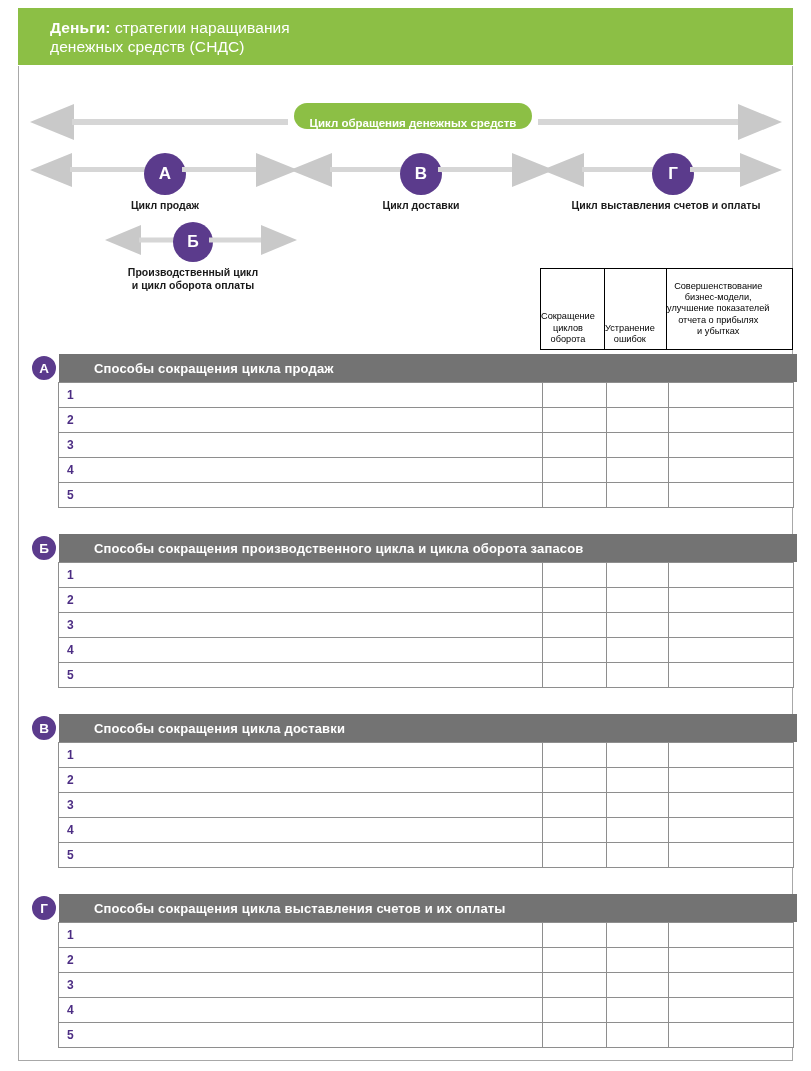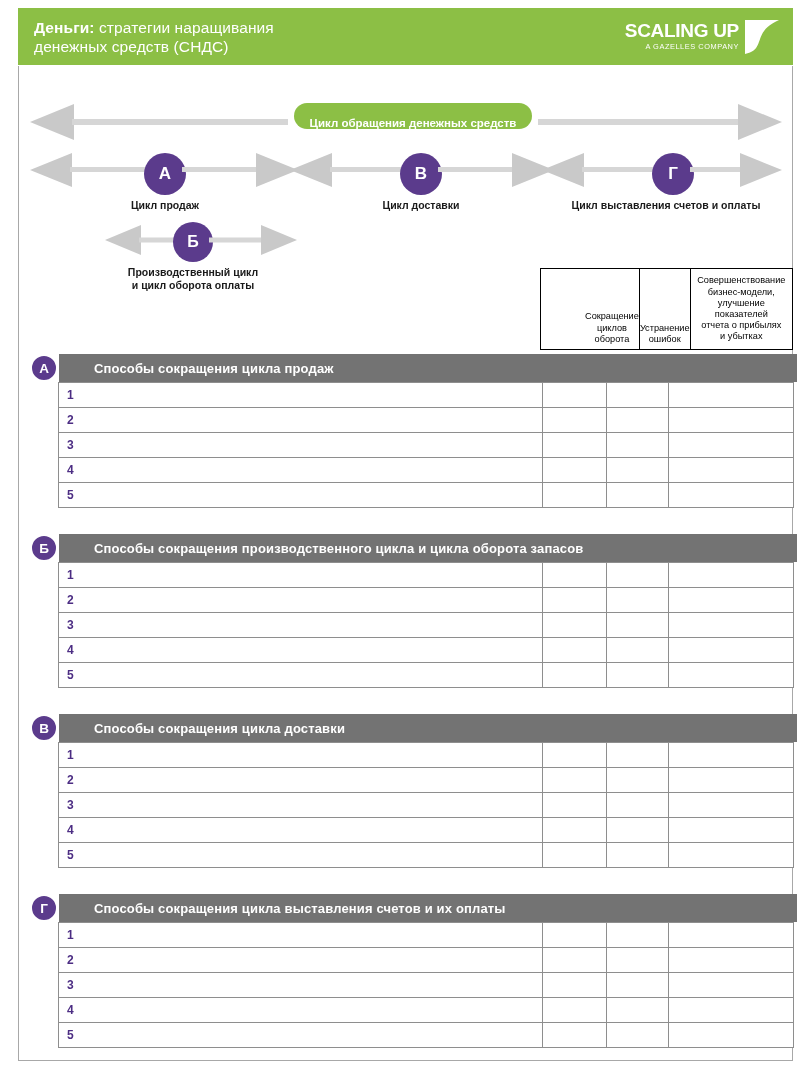--- a/index.html
+++ b/index.html
@@ -36,20 +36,21 @@
     align-items: center;
     justify-content: space-between;
     padding: 0 14px 0 16px;
   }
   .header-title {
     color: #ffffff;
     font-size: 15.5px;
     line-height: 19px;
     font-weight: normal;
     letter-spacing: 0.1px;
+    margin-left: 16px;
   }
   .header-title b {
     font-weight: bold;
   }
   .logo {
     display: flex;
     align-items: center;
     gap: 6px;
   }
   .logo-text {
@@ -161,21 +162,21 @@
     line-height: 11.2px;
     color: #000000;
     padding-bottom: 4px;
     border-right: 1px solid #000000;
   }
   .colhead-cell:last-child {
     border-right: none;
     align-items: center;
     padding-bottom: 0;
   }
-  .colhead-cell.c1 { width: 64px; margin-left: 44px; }
+  .colhead-cell.c1 { width: 64px; }
   .colhead-cell.c2 { width: 62px; }
   .colhead-cell.c3 { width: 125px; }
 
   
   .section {
     position: absolute;
     left: 30px;
     width: 763px;
   }
   .sec-bar {
@@ -246,31 +247,20 @@
 <body>
 
 <div class="page">
 
   <div class="header">
     <div class="header-title">
       <b>Деньги:</b><span> стратегии наращивания</span><br>
       <span>денежных средств (СНДС)</span>
     </div>
 
-    <div class="logo">
-      <div class="logo-text">
-        <div class="logo-main">SCALING UP</div>
-        <div class="logo-sub">A GAZELLES COMPANY</div>
-      </div>
-      <div class="logo-mark">
-        <svg width="34" height="34" viewBox="0 0 34 34">
-          <path d="M34 0 L34 34 L0 34 C22 30 6 12 34 0 Z" fill="#8cbf45"></path>
-        </svg>
-      </div>
-    </div>
   </div>
 
   <div class="body-frame"></div>
 
   <div class="diagram">
 
     <div class="arrow" style="left:12px; top:34px; width:258px;">
       <svg width="258" height="44" viewBox="0 0 258 44">
         <polygon points="0,22 44,4 44,40" fill="#c9c9c9"></polygon>
         <rect x="42" y="19" width="216" height="6" fill="#d6d6d6"></rect>

